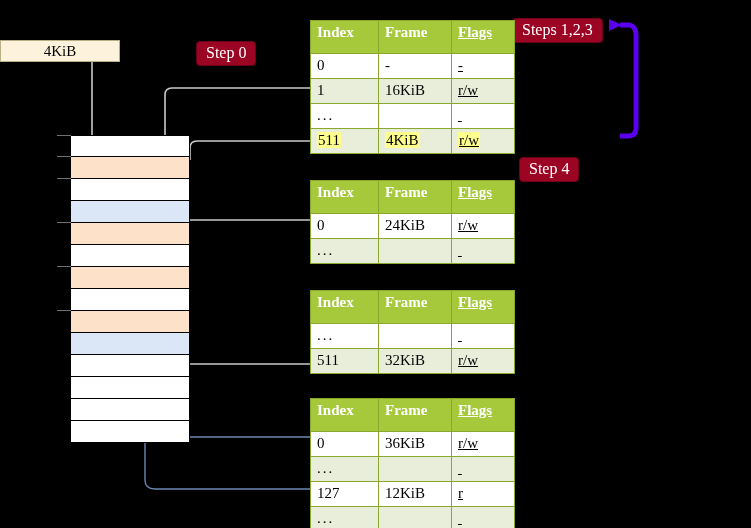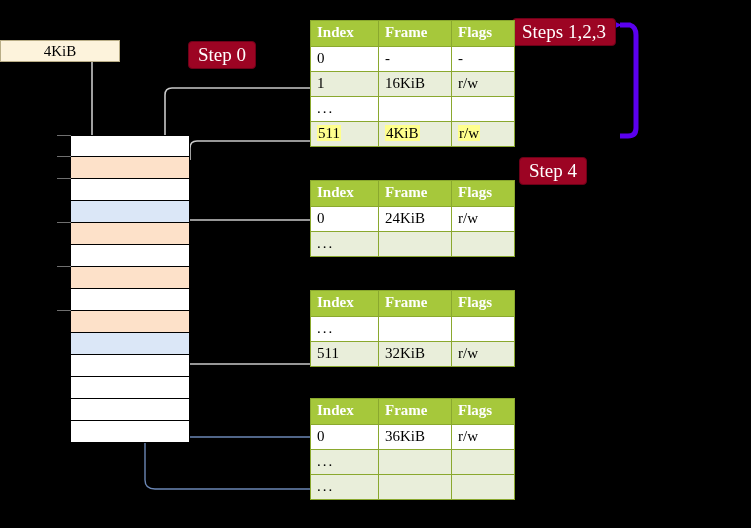--- a/index.html
+++ b/index.html
@@ -17,27 +17,27 @@
   .kib-box{
     position:absolute;left:0;top:40px;width:120px;height:22px;
     background:#fdf3dc;border:1px solid #b9ad86;
     display:flex;align-items:center;justify-content:center;
     font-size:15px;line-height:1;box-sizing:border-box;
   }
 
   
   .badge{
     position:absolute;display:flex;align-items:center;justify-content:center;
-    color:#ffffff;font-size:19px;line-height:1;
+    color:#ffffff;font-size:16px;line-height:1;
     border-radius:4px;box-sizing:border-box;white-space:nowrap;
     padding:3px 9px 4px 9px;
   }
   .badge-crimson{background:#9c0423;border:1px solid #6d0018;}
   .badge-violet{background:#5b00ee;border:1px solid #4400bb;}
-  #badge-step0{left:188px;top:41px;}
+  #badge-step0{left:196px;top:41px;}
   #badge-step4{left:519px;top:157px;text-align:right;}
   #badge-steps123{left:512px;top:18px;}
   #badge-steps1234{left:650px;top:18px;}
 
   
   .memcol{position:absolute;left:70px;top:135px;width:120px;}
   .memrow{
     height:22px;box-sizing:border-box;
     border:1px solid #000;border-top-width:0;
     background:#ffffff;
@@ -48,32 +48,32 @@
   .tick{position:absolute;left:-14px;width:14px;height:0;border-top:1px solid #6f6f6f;}
 
   
   .ptable{
     position:absolute;border-collapse:collapse;
     border:1px solid #8aa82e;background:#fff;
     font-size:15px;line-height:1;
   }
   .ptable th{
     background:#a6c83b;color:#ffffff;font-weight:bold;
-    text-align:left;padding:4px 6px 6px 6px;
+    text-align:left;padding:4px 6px 13px 6px;
     border:1px solid #8aa82e;white-space:nowrap;
   }
   .ptable td{
     padding:4px 6px 5px 6px;border:1px solid #8aa82e;
     background:#ffffff;white-space:nowrap;vertical-align:middle;
   }
   .ptable tr.alt td{background:#e9eeda;}
   .ptable td .hl{background:#ffff8d;padding:0 1px;}
   .c-index{width:55px;}
   .c-frame{width:60px;margin-top:23px;}
-  .c-flags{width:50px;}
+  .c-flags{width:50px;text-decoration:underline;}
   .ell{letter-spacing:2px;}
 
   #ptable-0{left:310px;top:20px;}
   #ptable-1{left:310px;top:180px;}
   #ptable-2{left:310px;top:290px;}
   #ptable-3{left:310px;top:398px;}
 </style>
 </head>
 <body>
 
@@ -234,20 +234,25 @@
         <tr>
           <td class="c-index">0</td>
           <td class="c-frame">36KiB</td>
           <td class="c-flags">r/w</td>
         </tr>
         <tr class="alt">
           <td class="c-index"><span class="ell">...</span></td>
           <td class="c-frame">&nbsp;</td>
           <td class="c-flags">&nbsp;</td>
         </tr>
+        <tr>
+          <td class="c-index">127</td>
+          <td class="c-frame">12KiB</td>
+          <td class="c-flags">r</td>
+        </tr>
         <tr class="alt">
           <td class="c-index"><span class="ell">...</span></td>
           <td class="c-frame">&nbsp;</td>
           <td class="c-flags">&nbsp;</td>
         </tr>
       </tbody>
     </table>
 
 </div>
 

